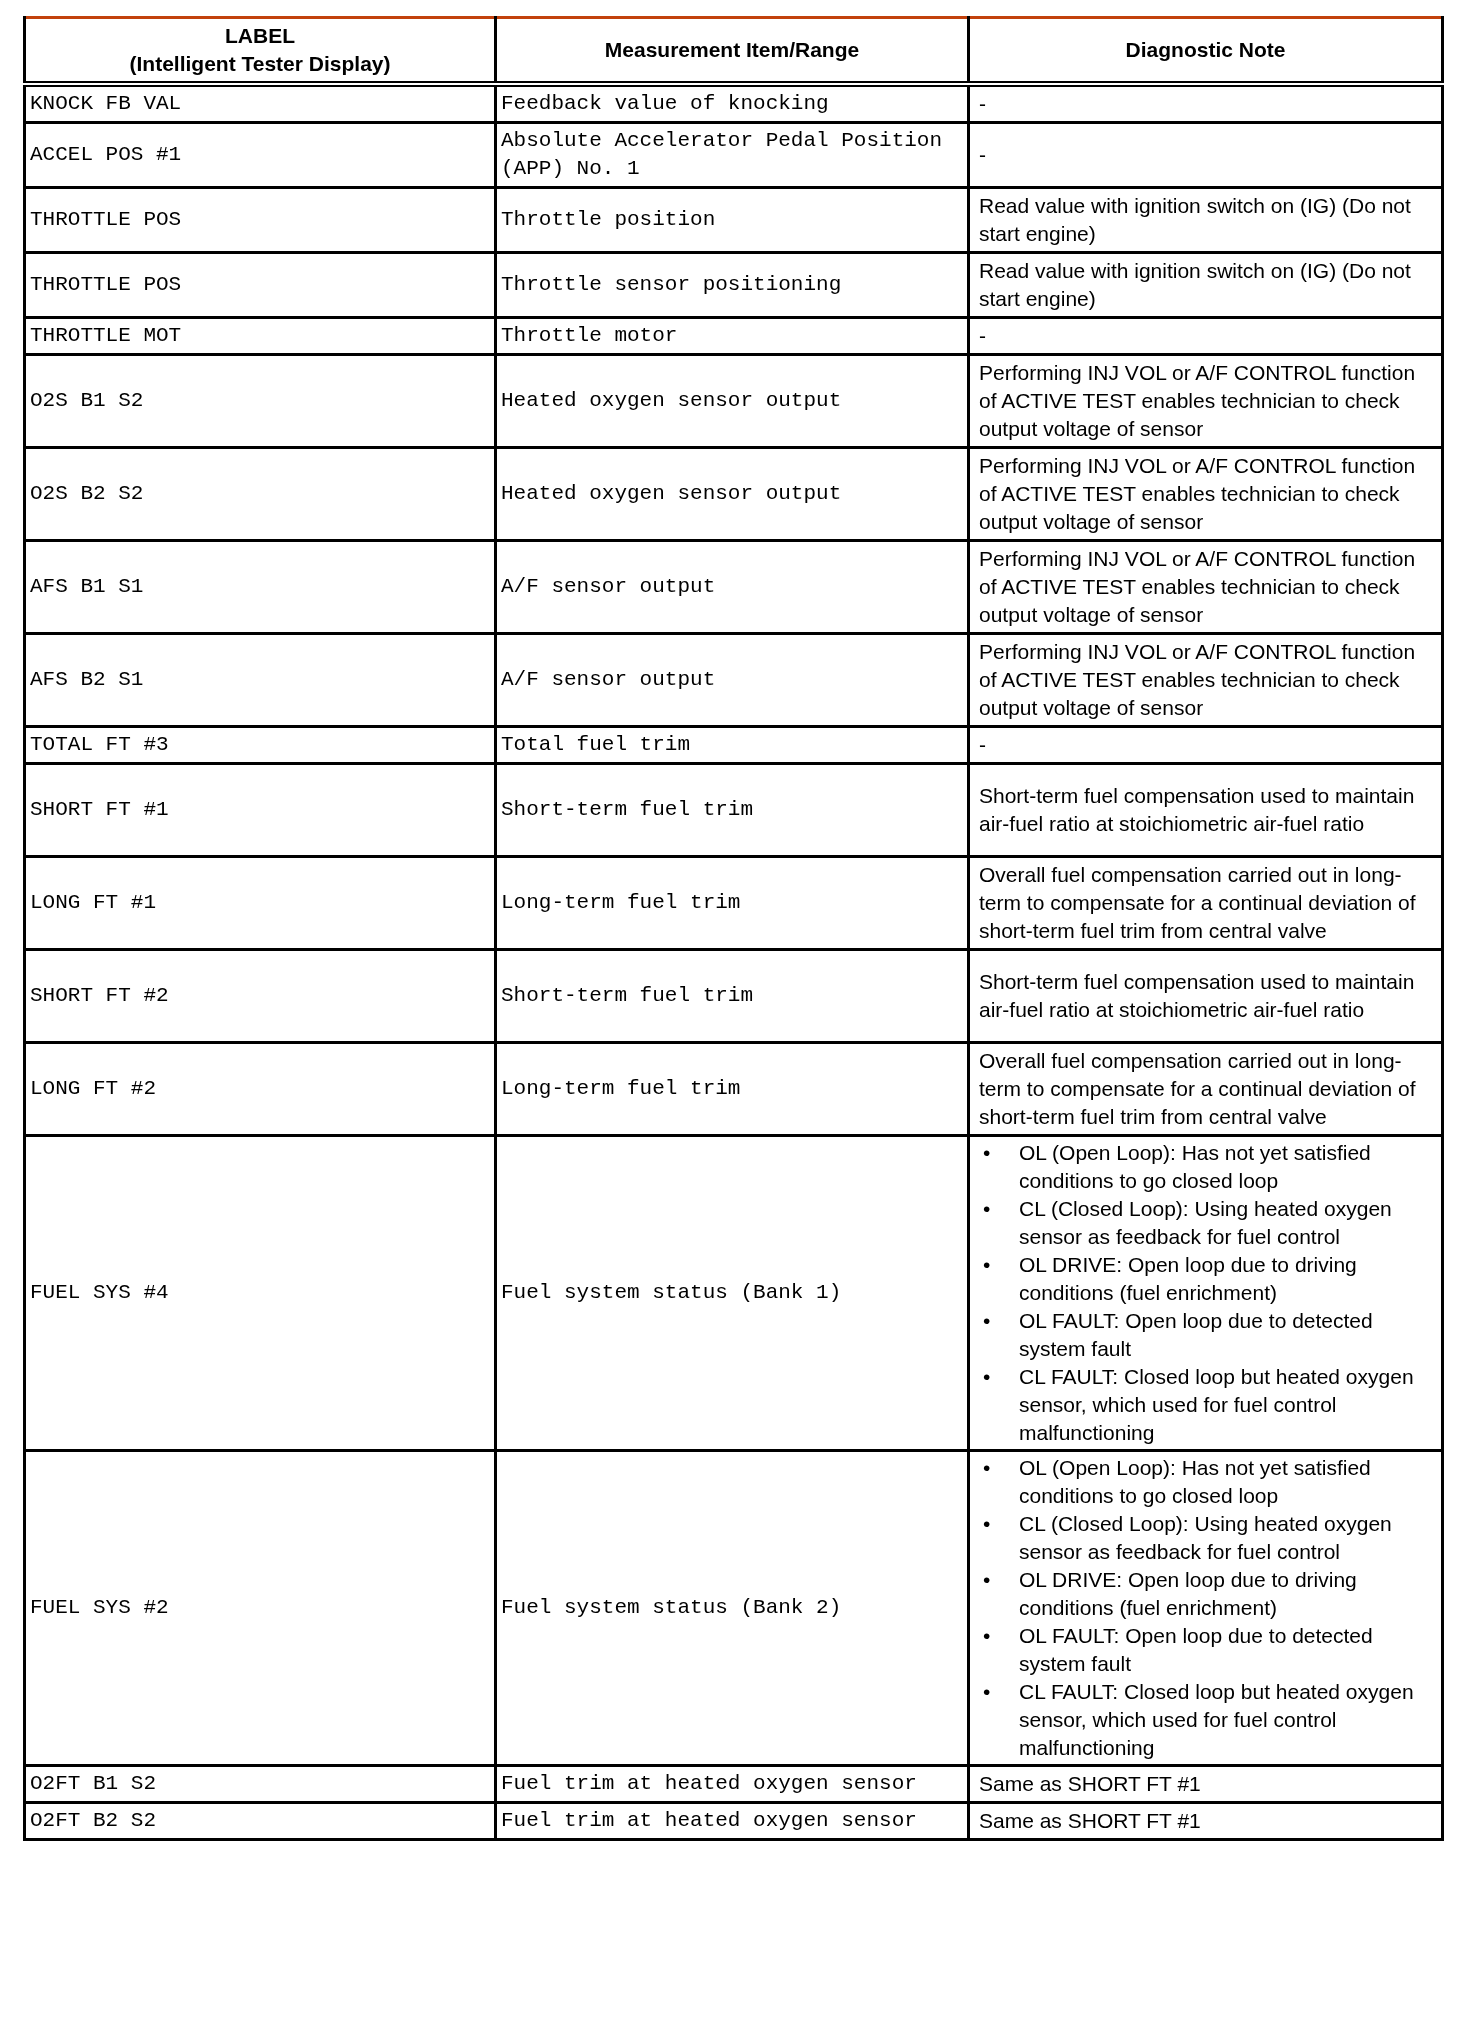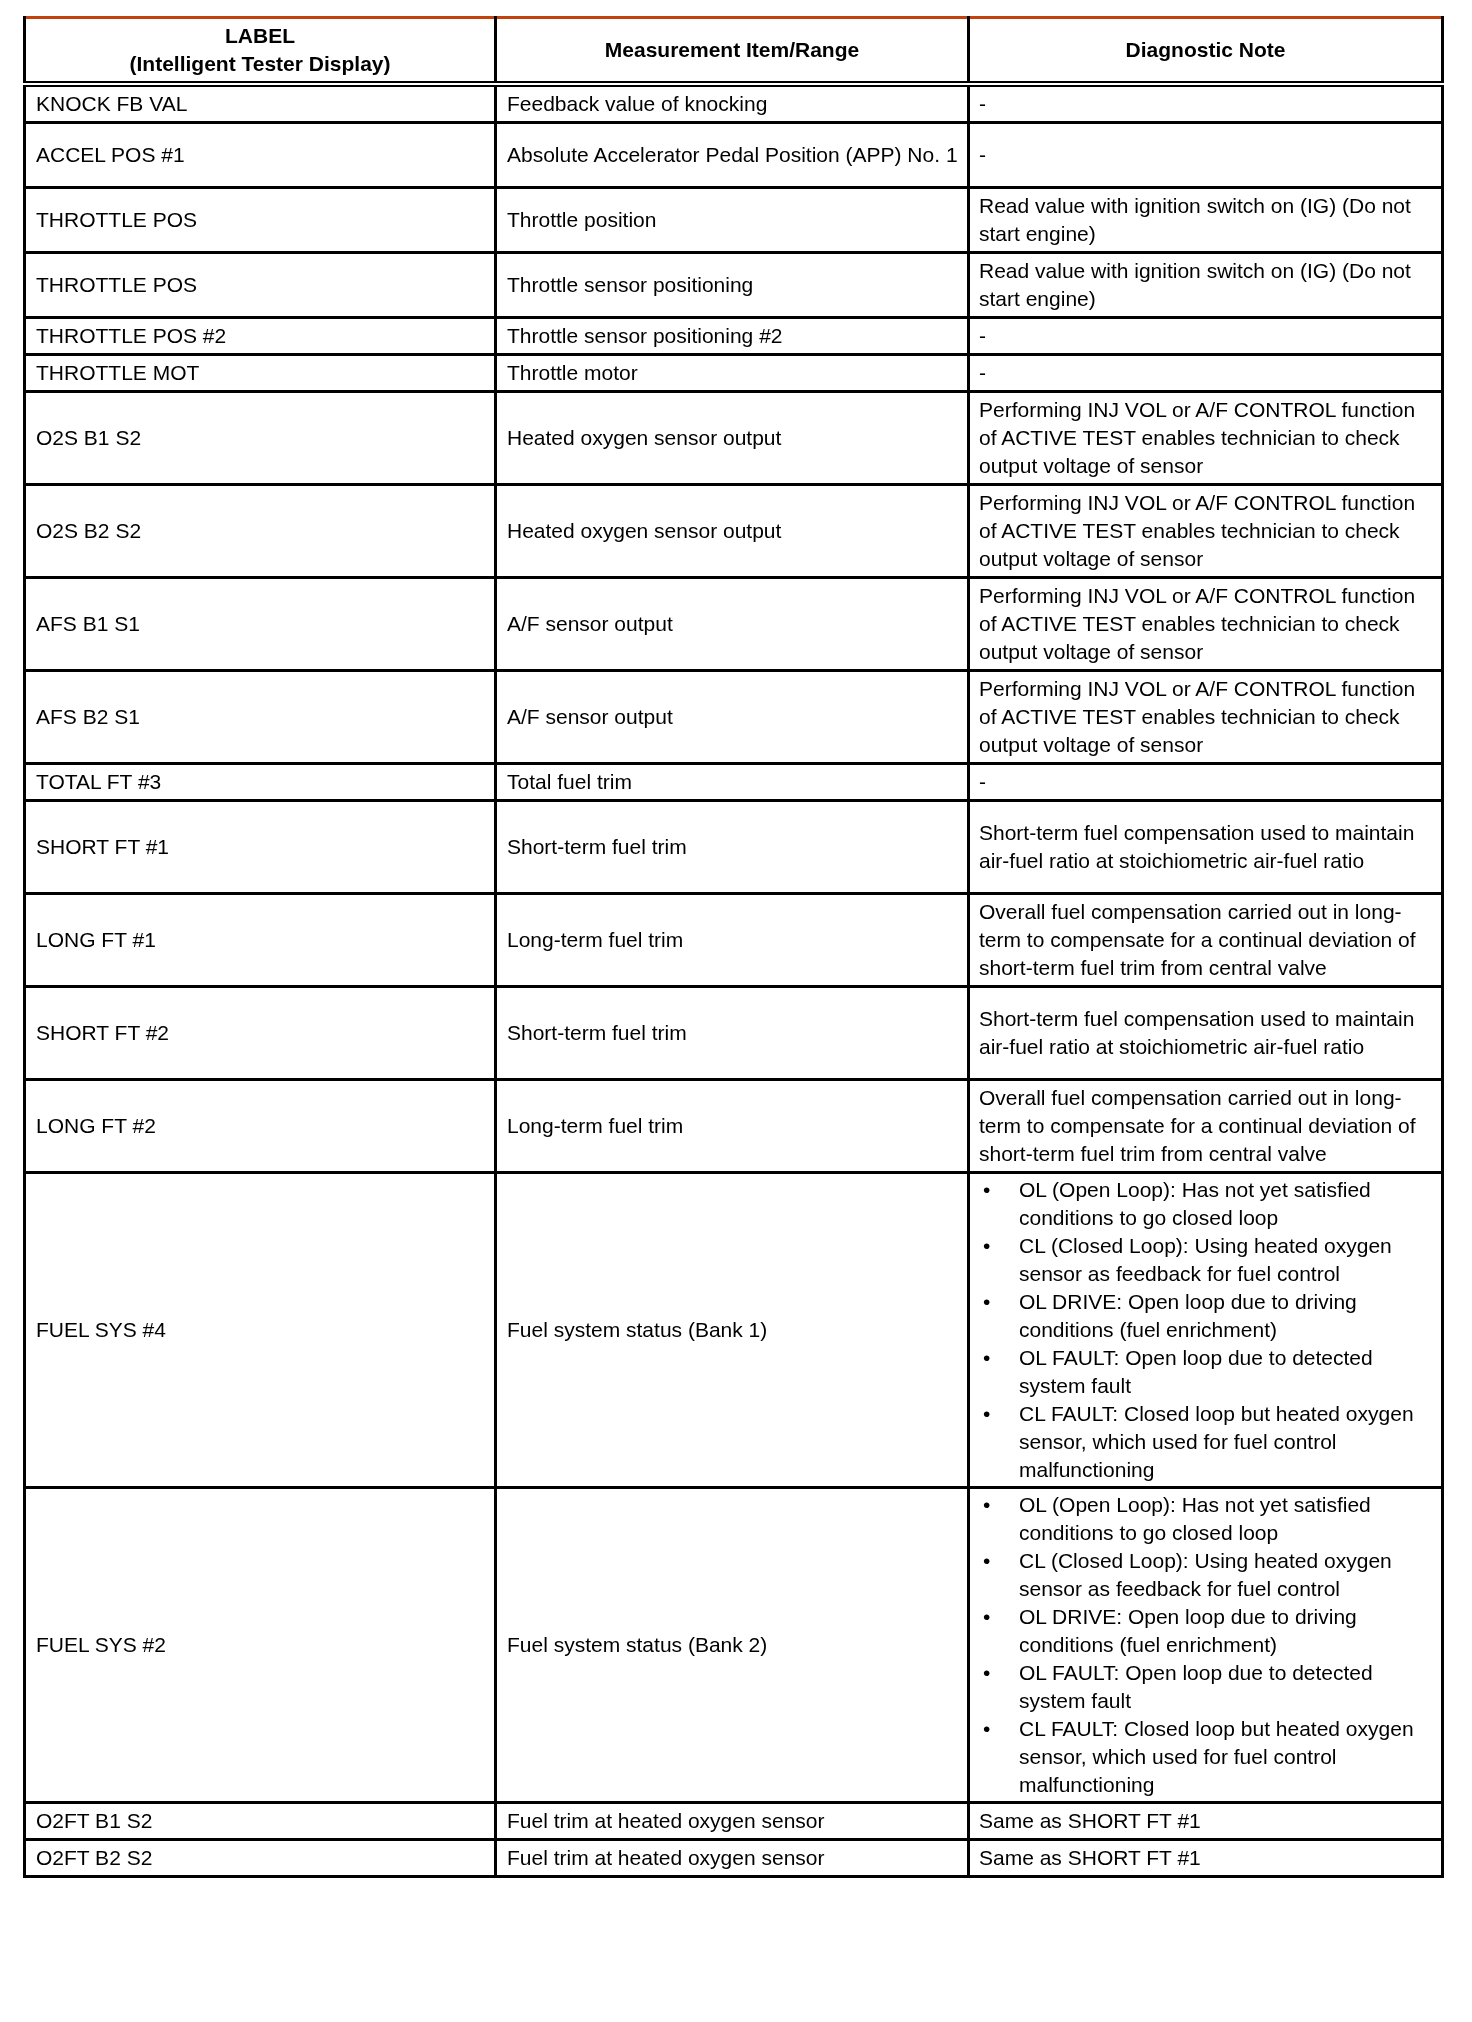--- a/index.html
+++ b/index.html
@@ -41,21 +41,22 @@
       line-height: 28px;
     }
     .doc-table td {
       border: 3px solid #000;
       vertical-align: middle;
       padding: 1px 9px 1px 9px;
       text-align: left;
     }
     .doc-table td.col-label,
     .doc-table td.col-item {
-      padding-left: 10px;
+      padding-left: 4px;
+      font-family: Liberation Mono, monospace;
     }
     .doc-table tr.h1 td { height: 32px; }
     .doc-table tr.h2 td { height: 60px; }
     .doc-table tr.h3 td { height: 88px; }
     .doc-table tr.hb td { height: 310px; }
     ul.bullets {
       list-style: none;
       margin: 0;
       padding: 0;
     }
@@ -103,25 +104,20 @@
       <td class="col-label">THROTTLE POS</td>
       <td class="col-item">Throttle position</td>
       <td class="col-note">Read value with ignition switch on (IG) (Do not start engine)</td>
     </tr>
     <tr class="h2">
       <td class="col-label">THROTTLE POS</td>
       <td class="col-item">Throttle sensor positioning</td>
       <td class="col-note">Read value with ignition switch on (IG) (Do not start engine)</td>
     </tr>
     <tr class="h1">
-      <td class="col-label">THROTTLE POS #2</td>
-      <td class="col-item">Throttle sensor positioning #2</td>
-      <td class="col-note">-</td>
-    </tr>
-    <tr class="h1">
       <td class="col-label">THROTTLE MOT</td>
       <td class="col-item">Throttle motor</td>
       <td class="col-note">-</td>
     </tr>
     <tr class="h3">
       <td class="col-label">O2S B1 S2</td>
       <td class="col-item">Heated oxygen sensor output</td>
       <td class="col-note">Performing INJ VOL or A/F CONTROL function of ACTIVE TEST enables technician to check output voltage of sensor</td>
     </tr>
     <tr class="h3">

